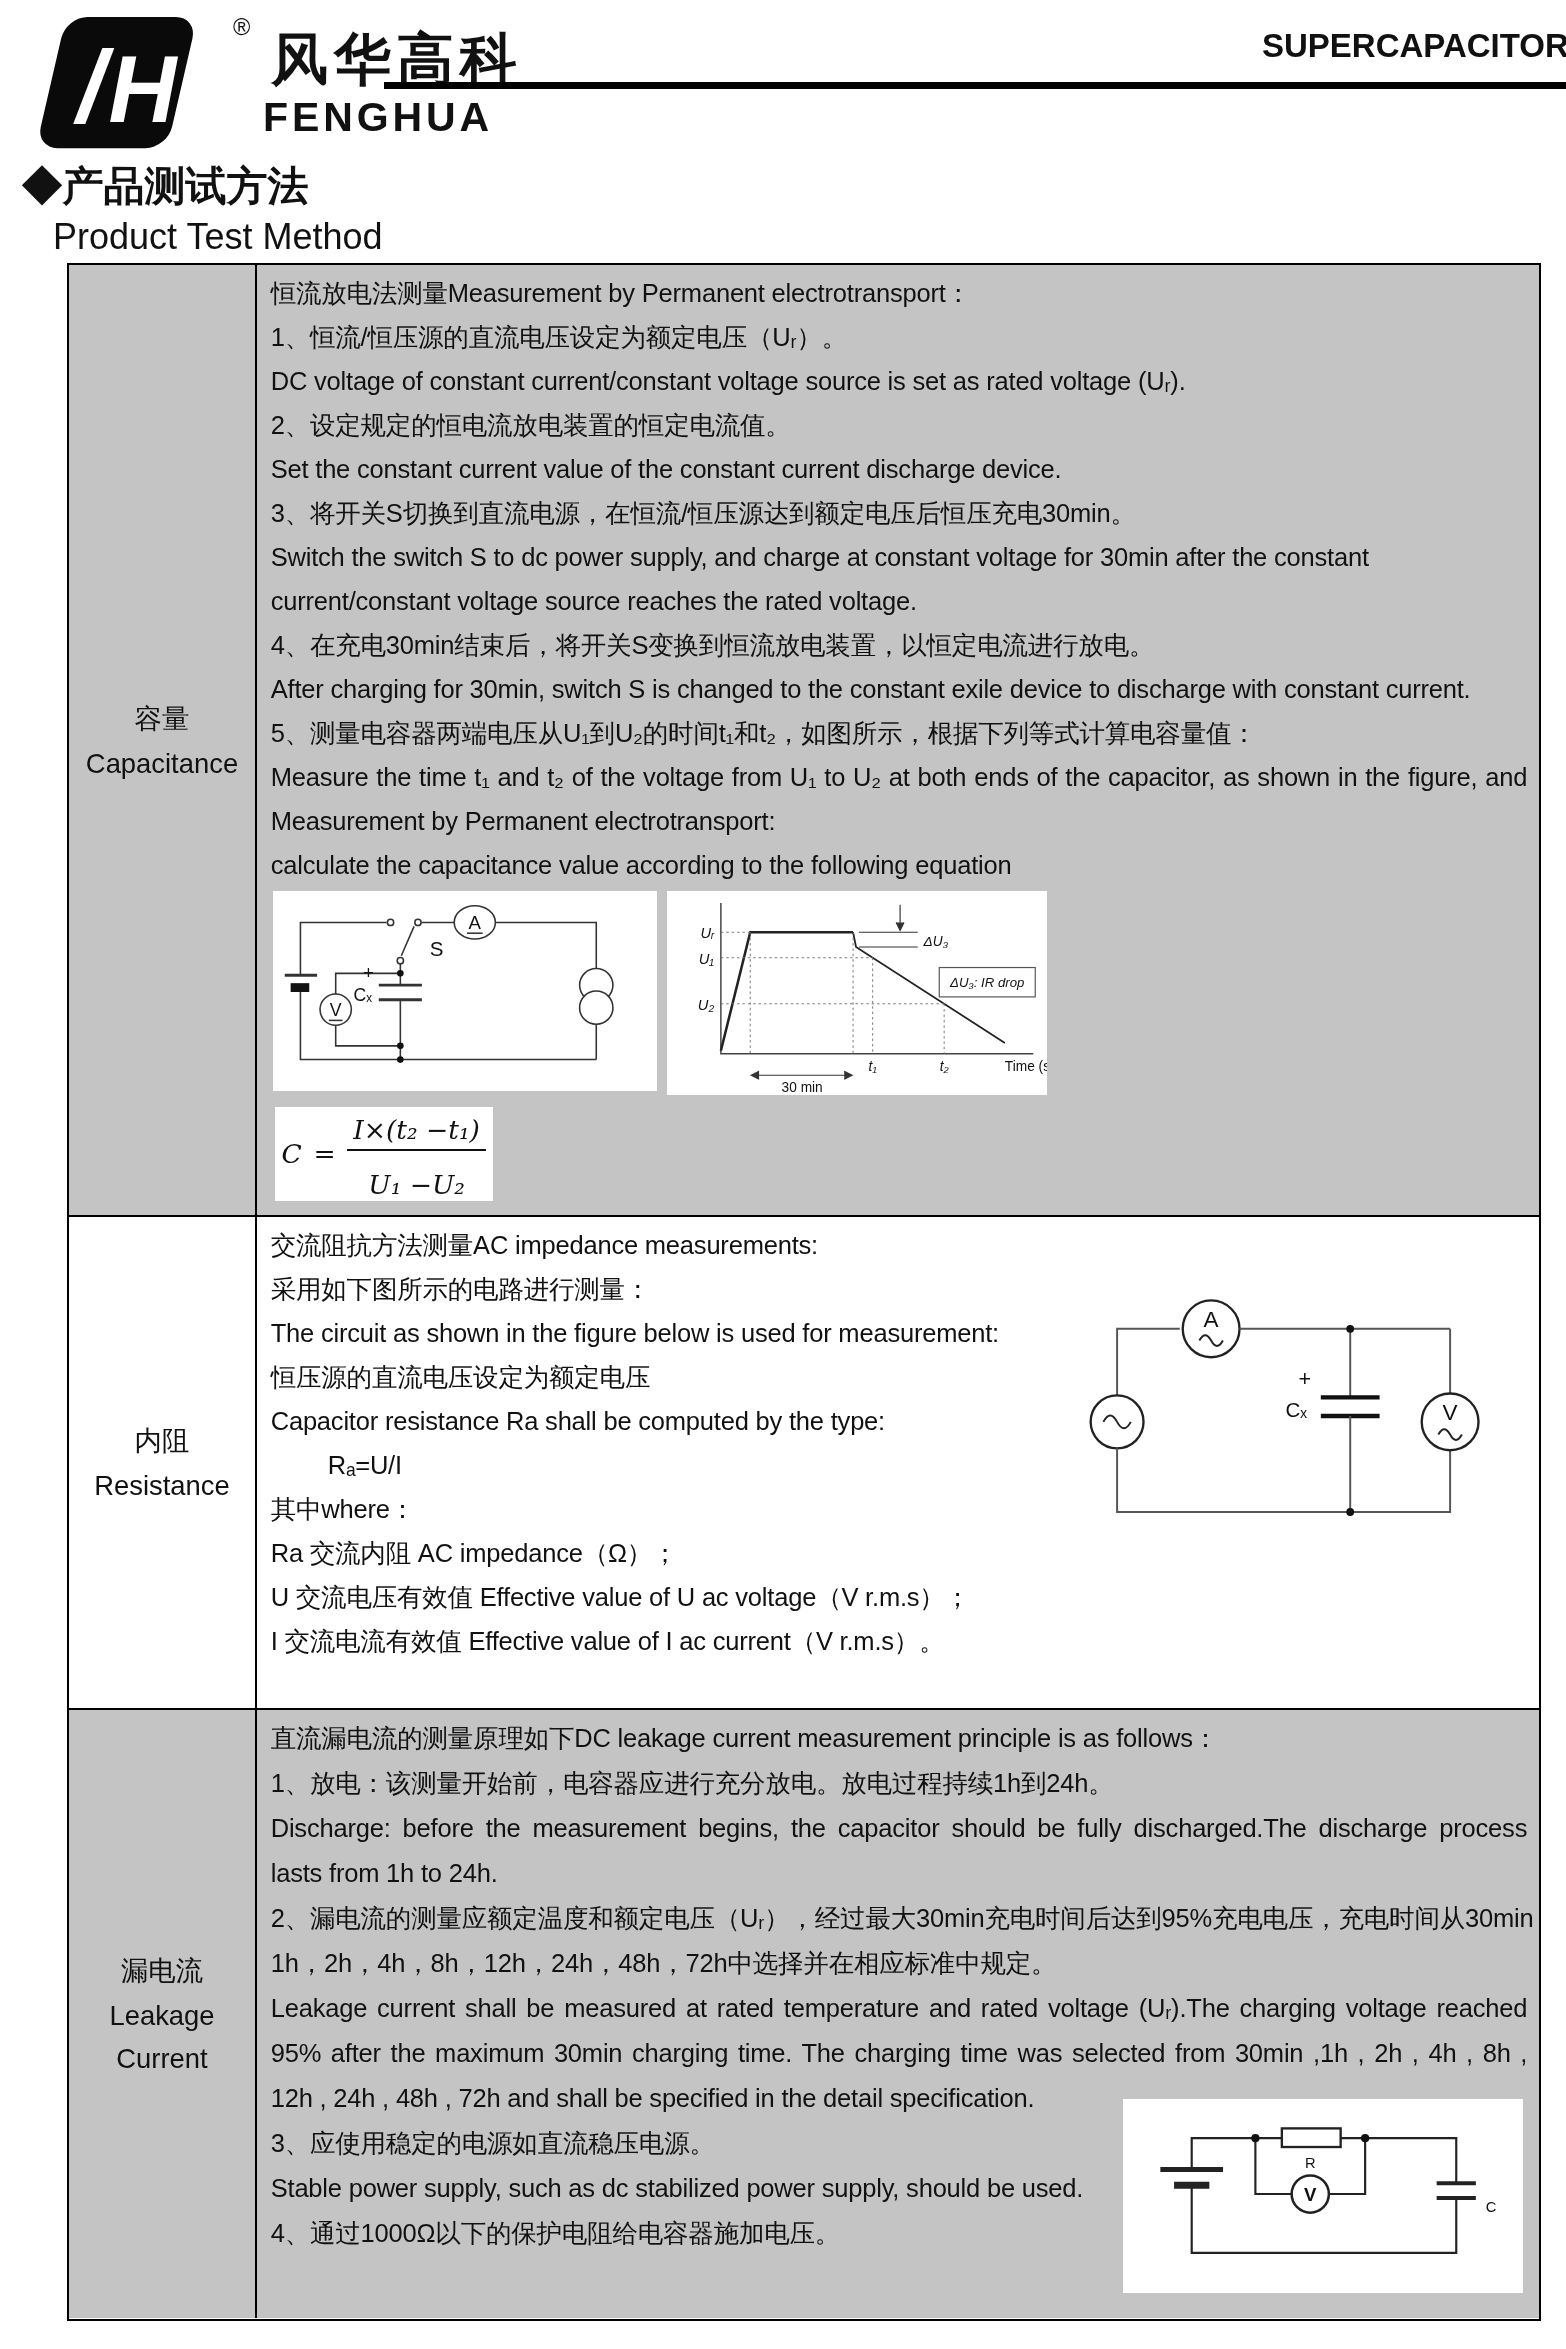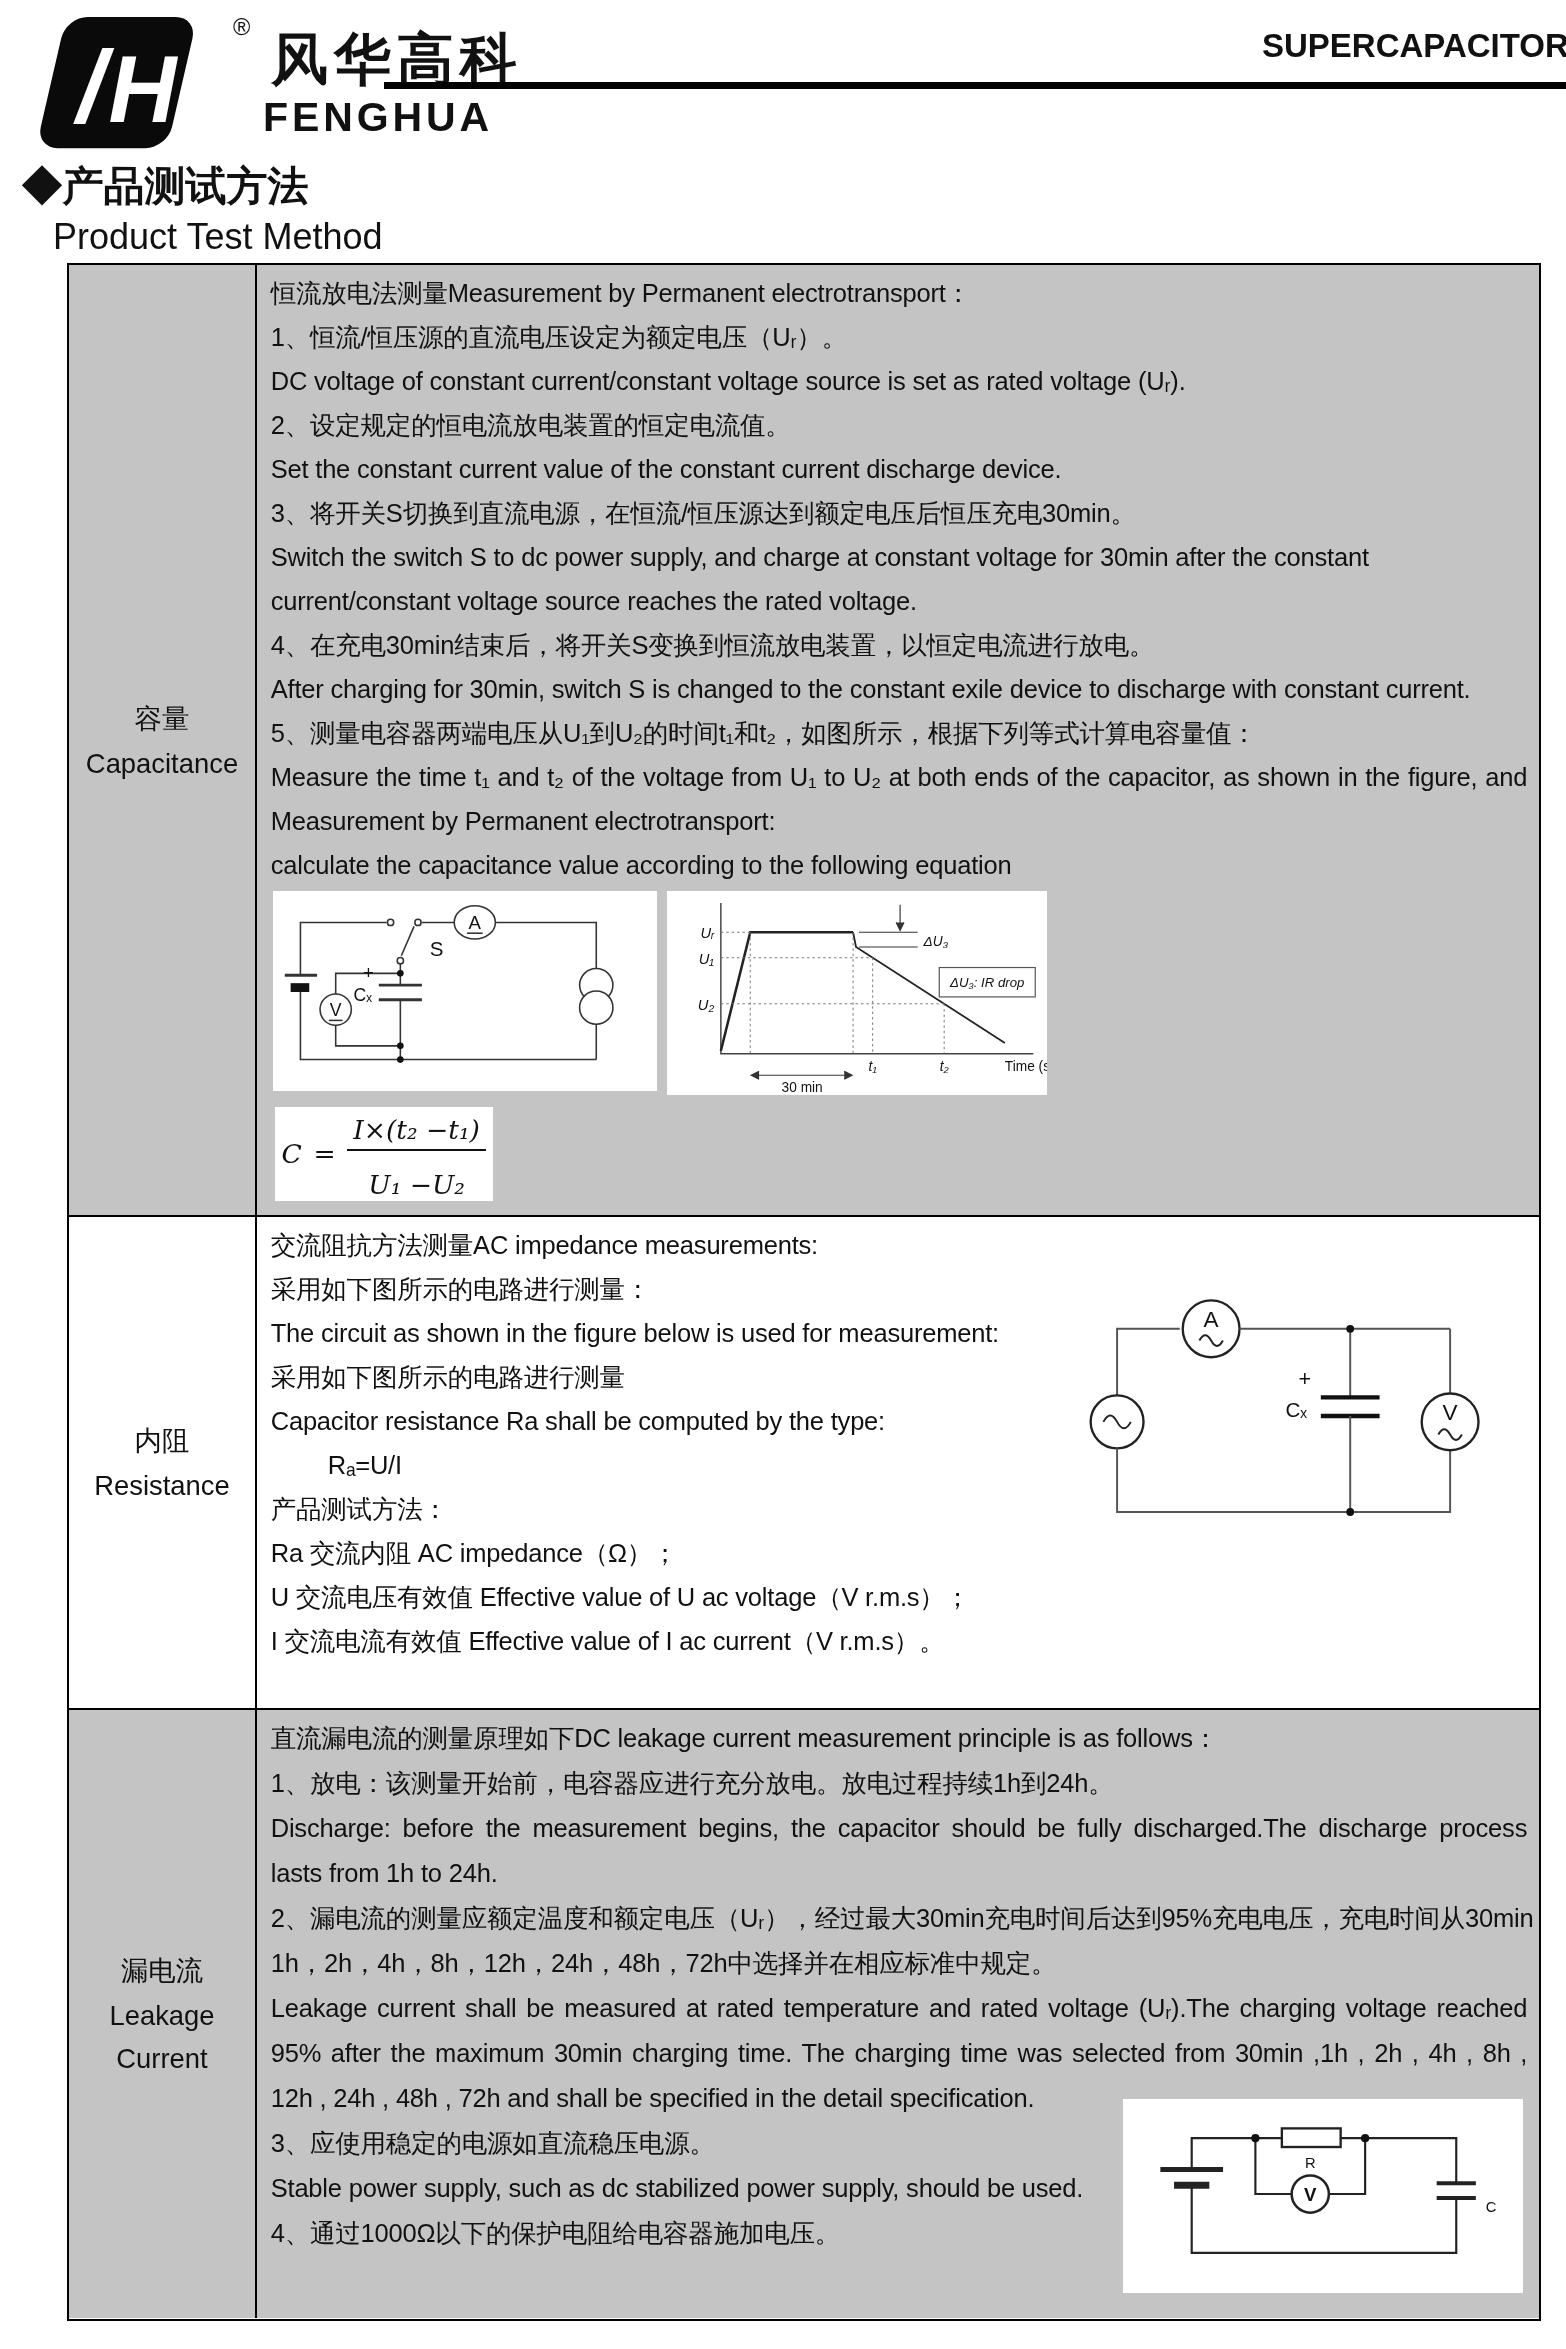--- a/index.html
+++ b/index.html
@@ -186,24 +186,24 @@
 
     <div class="trow row-res">
       <div class="label-cell">
         <div>内阻</div>
         <div>Resistance</div>
       </div>
       <div class="content-cell">
         <div class="tline">交流阻抗方法测量AC impedance measurements:</div>
         <div class="tline">采用如下图所示的电路进行测量：</div>
         <div class="tline">The circuit as shown in the figure below is used for measurement:</div>
-        <div class="tline">采用如下图所示的电路进行测量</div>
+        <div class="tline">恒压源的直流电压设定为额定电压</div>
         <div class="tline">Capacitor resistance Ra shall be computed by the type:</div>
         <div class="tline indent">Rₐ=U/I</div>
-        <div class="tline">产品测试方法：</div>
+        <div class="tline">其中where：</div>
         <div class="tline">Ra 交流内阻 AC impedance（Ω）；</div>
         <div class="tline">U 交流电压有效值 Effective value of U ac voltage（V r.m.s）；</div>
         <div class="tline">I 交流电流有效值 Effective value of I ac current（V r.m.s）。</div>
 
         <svg class="panelC" viewBox="0 0 478 292" style="font-size:26px">
           <g stroke="#555" stroke-width="2" fill="none">
             <path d="M64,126 V58 H128"></path>
             <circle cx="160" cy="58" r="29" fill="#fff" stroke="#222" stroke-width="2.4"></circle>
             <path d="M148,70 q6,-11 12,0 q6,11 12,0" stroke="#222" stroke-width="2"></path>
             <path d="M189,58 H404"></path>

